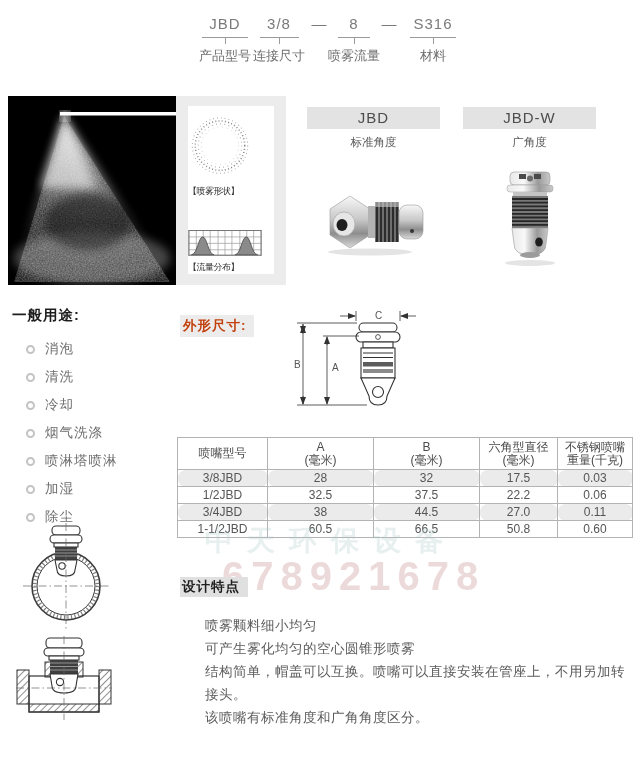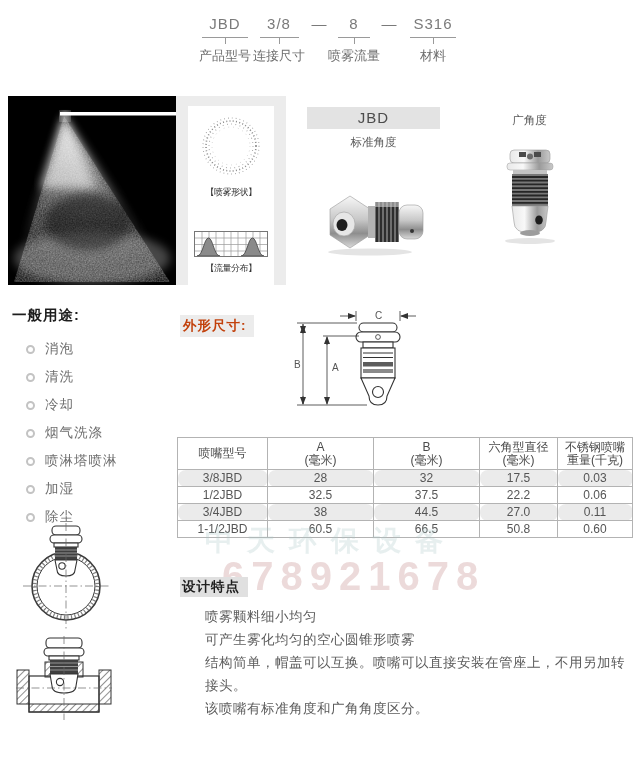--- a/index.html
+++ b/index.html
@@ -13,22 +13,22 @@
   .code-col { display:flex; flex-direction:column; align-items:center; }
   .w58{width:58px}.w50{width:50px}.w40{width:40px}
   .code-text { font-size:15px; color:#7a7a7a; letter-spacing:1px; line-height:20px; }
   .code-underline { width:78%; height:1px; background:#9a9a9a; margin-top:3px; }
   .code-tick { width:1px; height:6px; background:#9a9a9a; }
   .code-label { font-size:13px; color:#6e6e6e; margin-top:3px; white-space:nowrap; }
   .code-sep { width:30px; text-align:center; font-size:15px; color:#7a7a7a; line-height:20px; }
   
   .spray-photo { position:absolute; left:8px; top:96px; width:168px; height:189px; background:#000; }
   .pattern-panel { position:absolute; left:176px; top:96px; width:110px; height:189px; background:#ececec; }
-  .pattern-inner { position:absolute; left:12px; top:10px; width:86px; height:208px; background:#fff;
-    display:flex; flex-direction:column; align-items:center; }
+  .pattern-inner { position:absolute; left:12px; top:10px; width:86px; height:168px; background:#fff;
+    display:flex; flex-direction:column; align-items:flex-start; }
   .pattern-caption { font-size:9px; color:#333; white-space:nowrap; letter-spacing:-.5px; }
   .variant { position:absolute; top:107px; width:133px; text-align:center; }
   .variant-jbd { left:307px; } .variant-jbdw { left:463px; }
   .variant-bar { height:22px; background:#e3e3e3; font-size:15px; color:#4c4c4c;
     letter-spacing:1px; line-height:22px; }
   .variant-sub { font-size:11.5px; color:#5a5a5a; margin-top:6px; }
   .variant-photo { margin-top:34px; }
   
   .uses { position:absolute; left:12px; top:306px; }
   .uses-title { font-size:14.5px; font-weight:bold; color:#1d1d1d; letter-spacing:1px; }
@@ -50,21 +50,21 @@
   .cw0{width:90px}.cw1{width:106px}.cw2{width:106px}.cw3{width:78px}.cw4{width:75px}
   
   .wm-cn { position:absolute; left:205px; top:522px; font-size:28px; font-weight:bold;
     letter-spacing:14px; color:rgba(168,196,196,.28); white-space:nowrap; }
   .wm-num { position:absolute; left:222px; top:554px; font-size:40px; font-weight:bold;
     letter-spacing:7px; color:rgba(205,158,158,.38); white-space:nowrap; }
   
   .features { position:absolute; left:180px; top:577px; width:455px; }
   .features-title { display:inline-block; background:#e0e0e0; padding:1px 8px 1px 2px;
     font-size:13.5px; font-weight:bold; color:#1f1f1f; letter-spacing:1px; }
-  .features-lines { margin-top:8px; margin-left:25px; }
+  .features-lines { margin-top:17px; margin-left:25px; }
   .features-lines div { font-size:13.5px; color:#5b5b5b; line-height:23px; letter-spacing:.5px; }
   
   .mount1 { position:absolute; left:20px; top:522px; }
   .mount2 { position:absolute; left:16px; top:636px; }
   svg text { font-family:"Liberation Sans", sans-serif; }
 </style>
 </head>
 <body>
 
 <div class="page">
@@ -165,20 +165,21 @@
       <rect x="48" y="22" width="7" height="32" fill="#b3b3b3"></rect>
       <rect x="55" y="18" width="24" height="40" fill="#6e6e6e"></rect>
       <path d="M57 18V58M61 18V58M65 18V58M69 18V58M73 18V58M77 18V58" stroke="#262626" stroke-width="1.8"></path>
       <rect x="55" y="18" width="24" height="5" fill="#cfcfcf" opacity=".6"></rect>
       <rect x="79" y="21" width="24" height="34" rx="8" fill="url(#silverA)" stroke="#999" stroke-width=".6"></rect>
       <circle cx="92" cy="47" r="2" fill="#333"></circle>
     </svg>
   </div>
 
   <div class="variant variant-jbdw">
+    <div class="variant-bar">JBD-W</div>
     <div class="variant-sub">广角度</div>
     <svg class="variant-photo" style="margin-top:18px" width="68" height="100" viewBox="0 0 68 100">
       <defs>
         <linearGradient id="silverB" x1="0" y1="0" x2="1" y2="0">
           <stop offset="0%" stop-color="#e9e9e9"></stop>
             <stop offset="35%" stop-color="#f8f8f8"></stop>
           <stop offset="70%" stop-color="#9a9a9a"></stop>
             <stop offset="100%" stop-color="#c9c9c9"></stop>
         </linearGradient>
       </defs>

